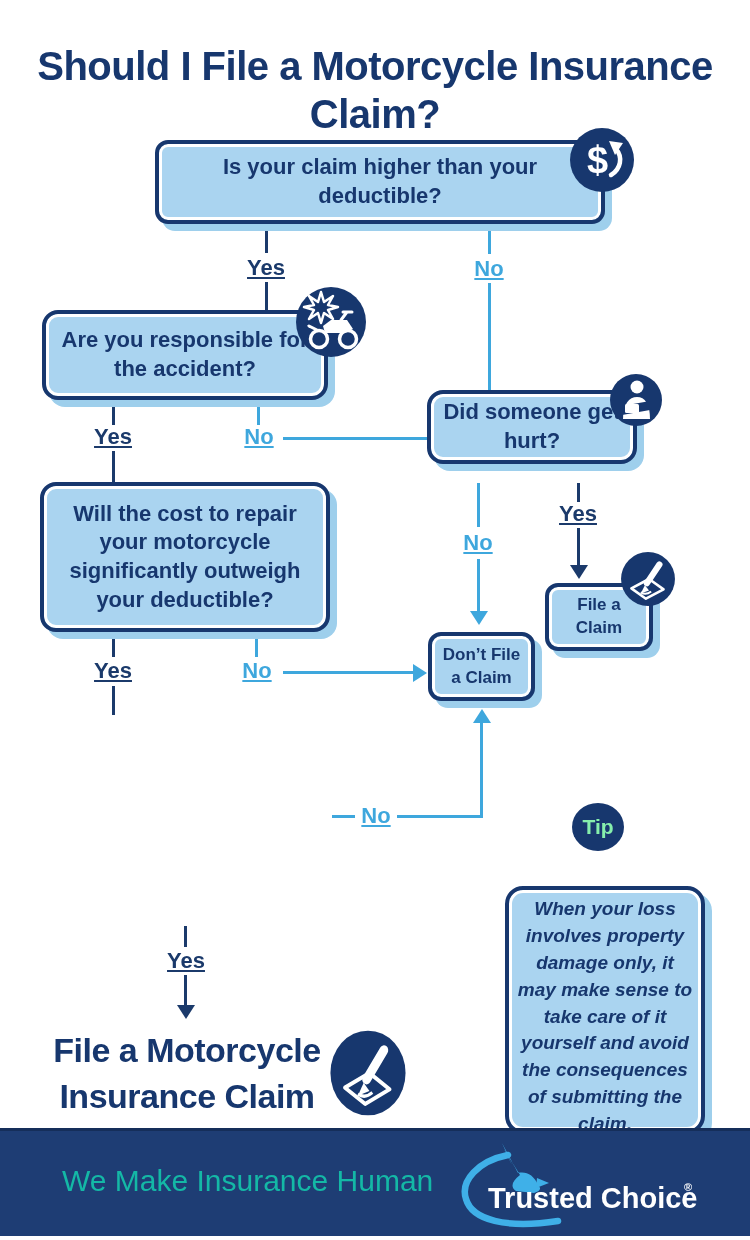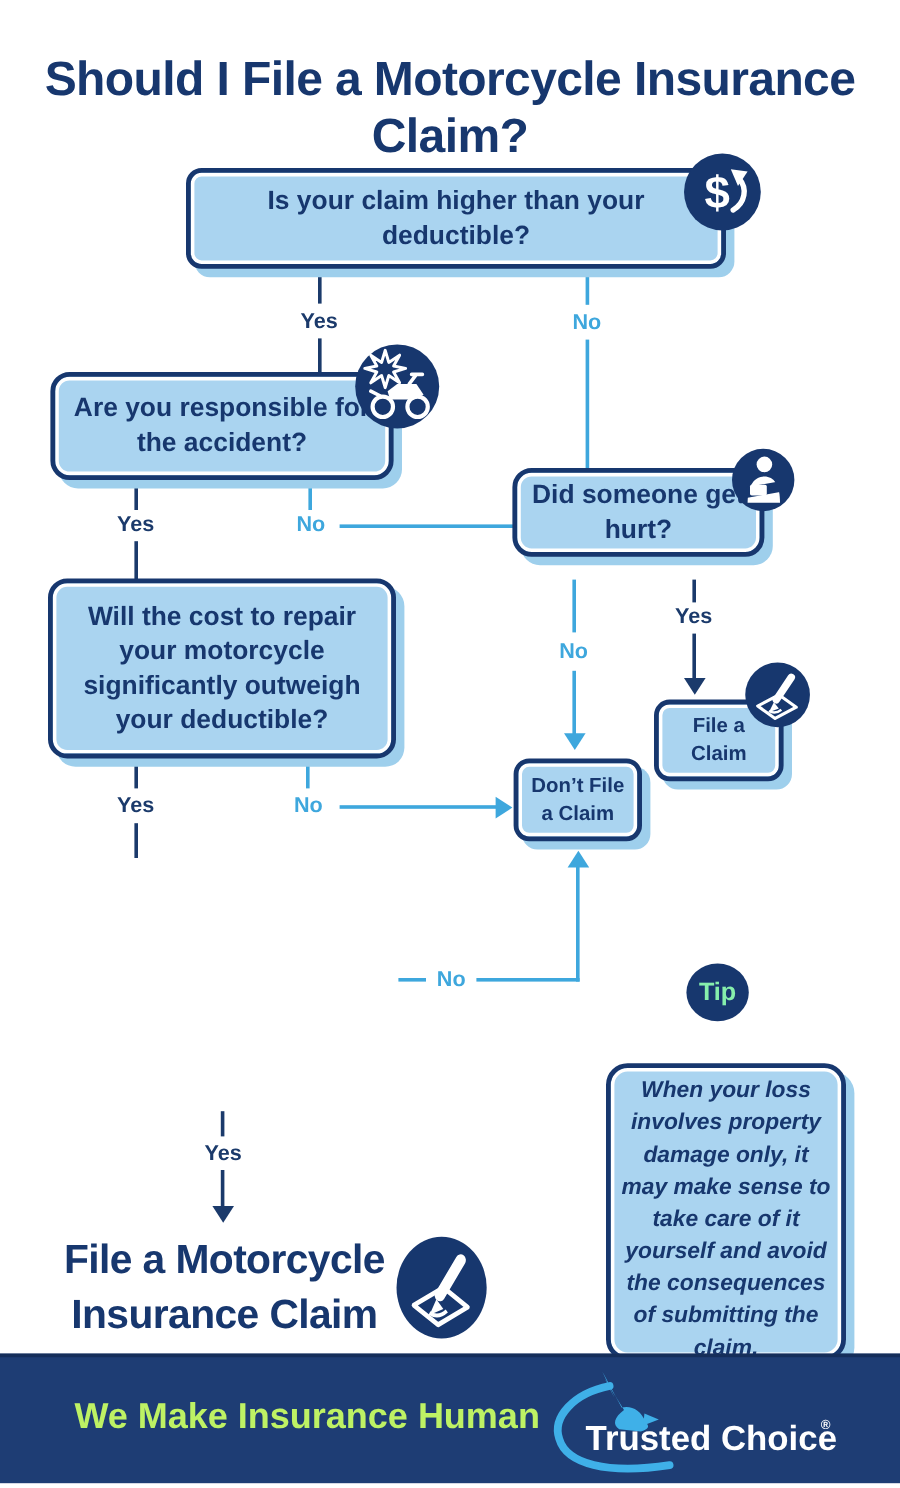--- a/index.html
+++ b/index.html
@@ -39,34 +39,34 @@
   .h{position:absolute;height:3px;z-index:1;}
   .navy{background:#1b3a6b;}
   .lblue{background:#3ea7dd;}
   .arr{position:absolute;width:0;height:0;z-index:1;}
   .arr.down-navy{border-left:9px solid transparent;border-right:9px solid transparent;border-top:14px solid #1b3a6b;}
   .arr.down-lblue{border-left:9px solid transparent;border-right:9px solid transparent;border-top:14px solid #3ea7dd;}
   .arr.right-lblue{border-top:9px solid transparent;border-bottom:9px solid transparent;border-left:14px solid #3ea7dd;}
   .arr.up-lblue{border-left:9px solid transparent;border-right:9px solid transparent;border-bottom:14px solid #3ea7dd;}
   .lbl{
     position:absolute;transform:translate(-50%,-50%);
-    font-weight:700;font-size:18px;z-index:2;white-space:nowrap;
+    font-weight:700;font-size:22px;z-index:2;white-space:nowrap;text-decoration:underline;
   }
   .lbl.yes{color:#1b3a6b;}
   .lbl.no{color:#3ea7dd;}
   .icon{position:absolute;z-index:5;}
   .cta{
     position:absolute;left:15px;top:1028px;width:344px;text-align:center;
     font-size:34px;font-weight:700;color:#17376e;line-height:1.35;z-index:2;letter-spacing:-0.5px;
   }
   .footer{
     position:absolute;left:0;top:1128px;width:750px;height:108px;
     background:#1e3d74;border-top:3px solid #152e5a;box-sizing:border-box;z-index:2;
   }
-  .tagline{position:absolute;left:62px;top:33px;font-size:30px;font-weight:700;color:#bef264;white-space:nowrap;}
+  .tagline{position:absolute;left:62px;top:33px;font-size:30px;font-weight:400;color:#14b8a6;white-space:nowrap;}
 </style>
 </head>
 <body>
 
 <div class="stage">
 
   <div class="title">Should I File a Motorcycle Insurance Claim?</div>
 
   <div class="v navy" style="left:265px;top:227px;height:26px;"></div>
   <div class="v navy" style="left:265px;top:282px;height:29px;"></div>

